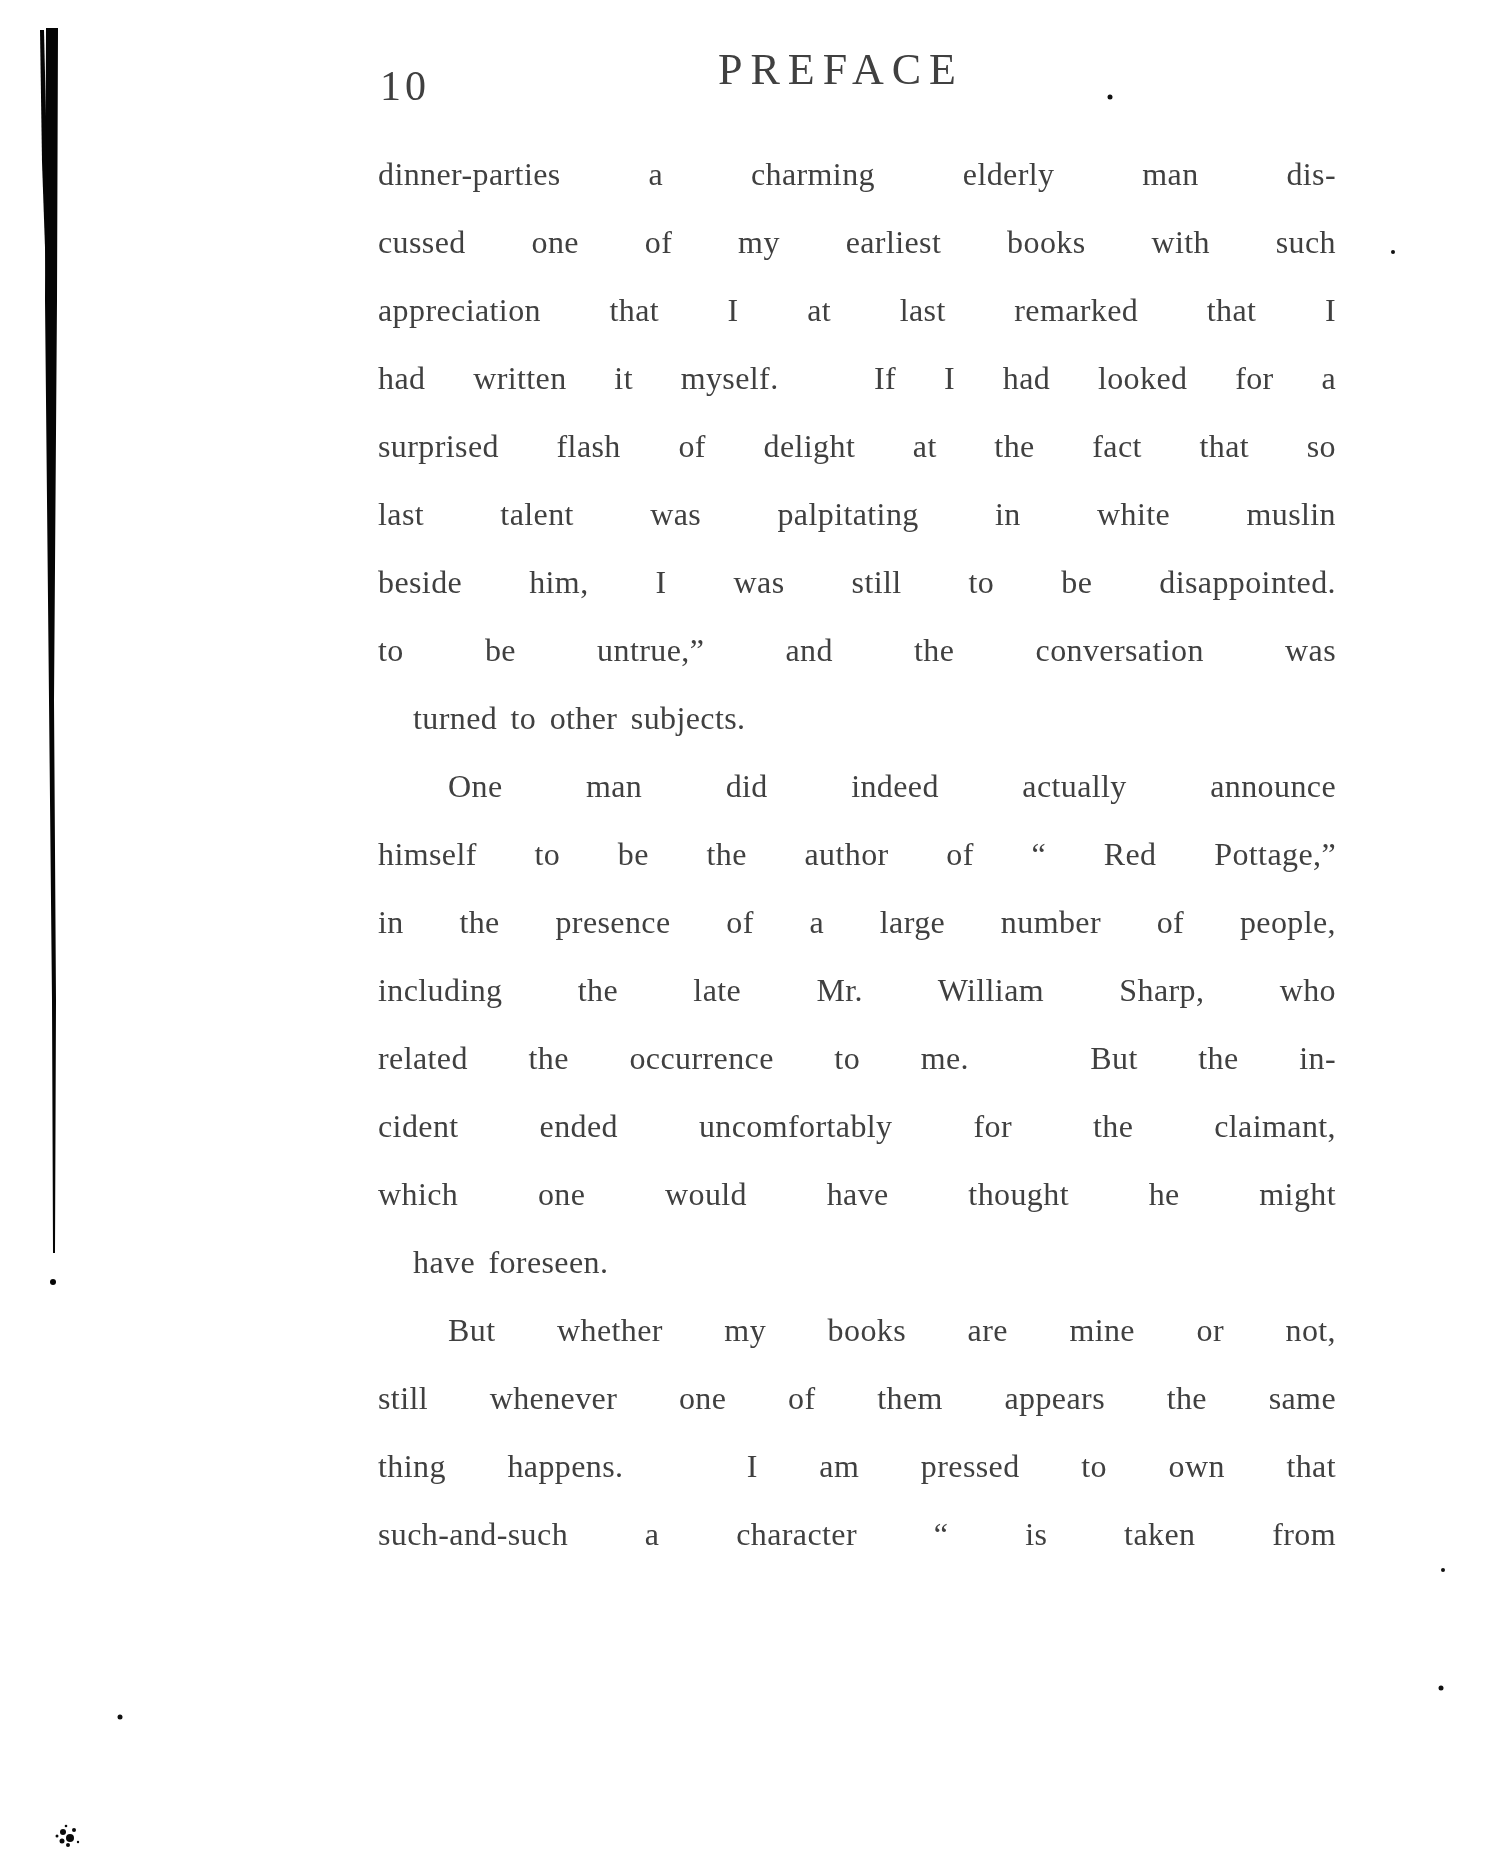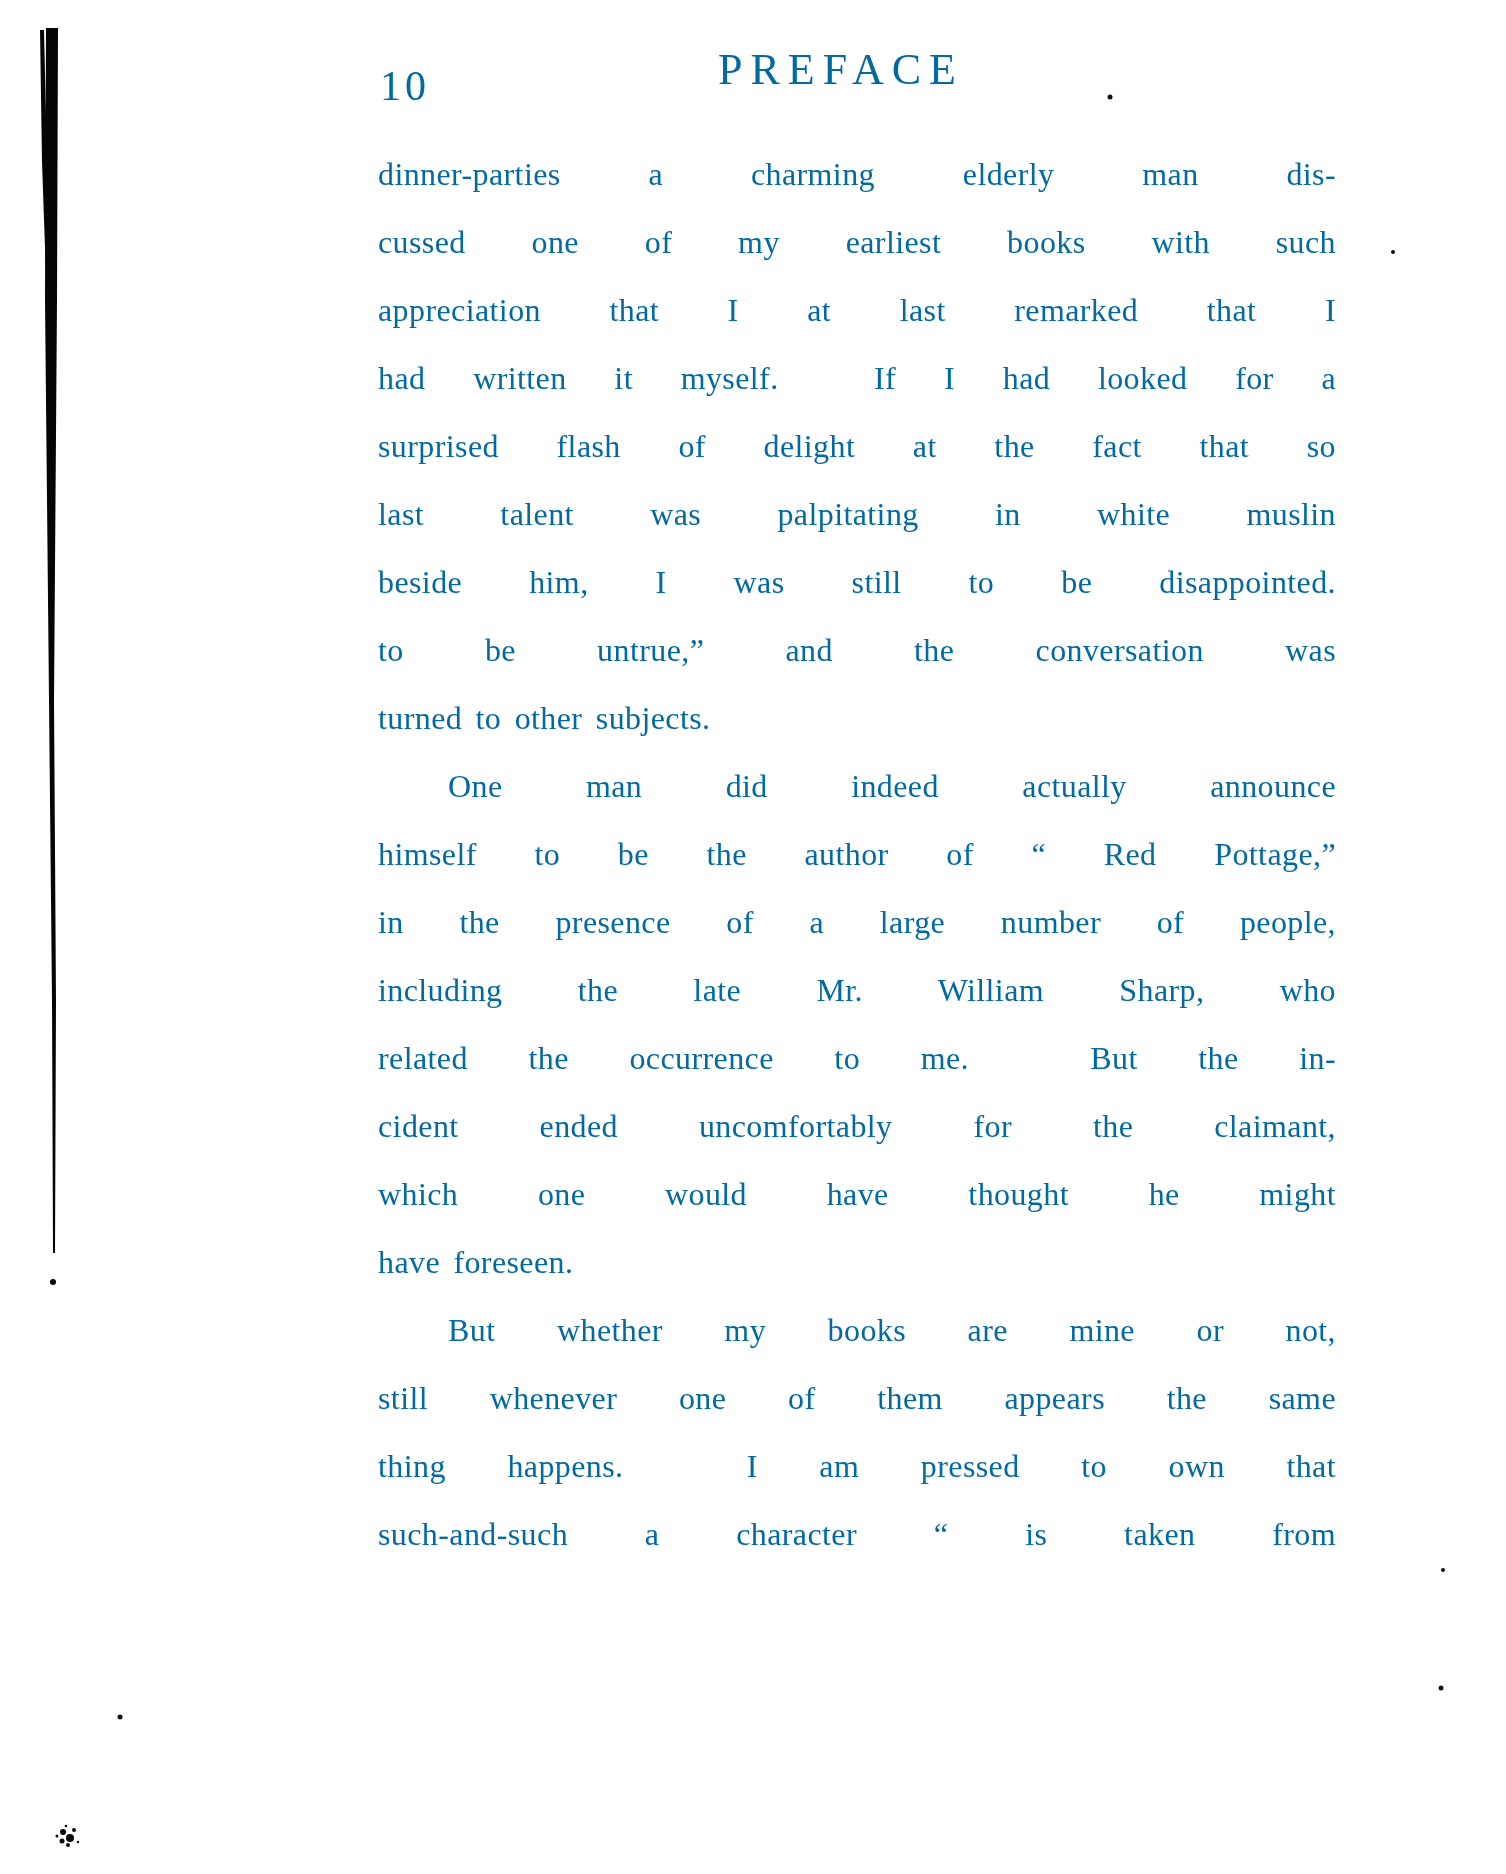--- a/index.html
+++ b/index.html
@@ -2,21 +2,21 @@
 <html><head>
 <meta charset="utf-8">
 <style>
   html, body { margin: 0; padding: 0; }
   .page {
     position: relative;
     width: 1506px;
     height: 1874px;
     background: #ffffff;
     font-family: "Liberation Serif", "DejaVu Serif", serif;
-    color: #0369a1;
+    color: #404040;
     overflow: hidden;
   }
   .artifact-svg {
     position: absolute;
     left: 0; top: 0;
     width: 1506px; height: 1874px;
     pointer-events: none;
   }
   .pagenum {
     position: absolute;
@@ -43,21 +43,21 @@
     font-size: 32px;
     line-height: 68px;
     letter-spacing: 0.4px;
     word-spacing: 5px;
   }
   .line {
     text-align: justify;
     text-align-last: justify;
     white-space: normal;
   }
-  .line.end { text-align-last: left; }
+  .line.end { text-align-last: left; margin-left: 35px; }
   .line.indent { text-indent: 70px; }
 </style>
 </head>
 <body>
 
 <div class="page">
 
   <svg class="artifact-svg" viewBox="0 0 1506 1874" xmlns="http://www.w3.org/2000/svg">
     <g fill="#050505">
       <polygon points="46,28 58,28 57,300 54,700 56,1000 55,1253 53,1253 52,1000 49,700 45,300"></polygon>

